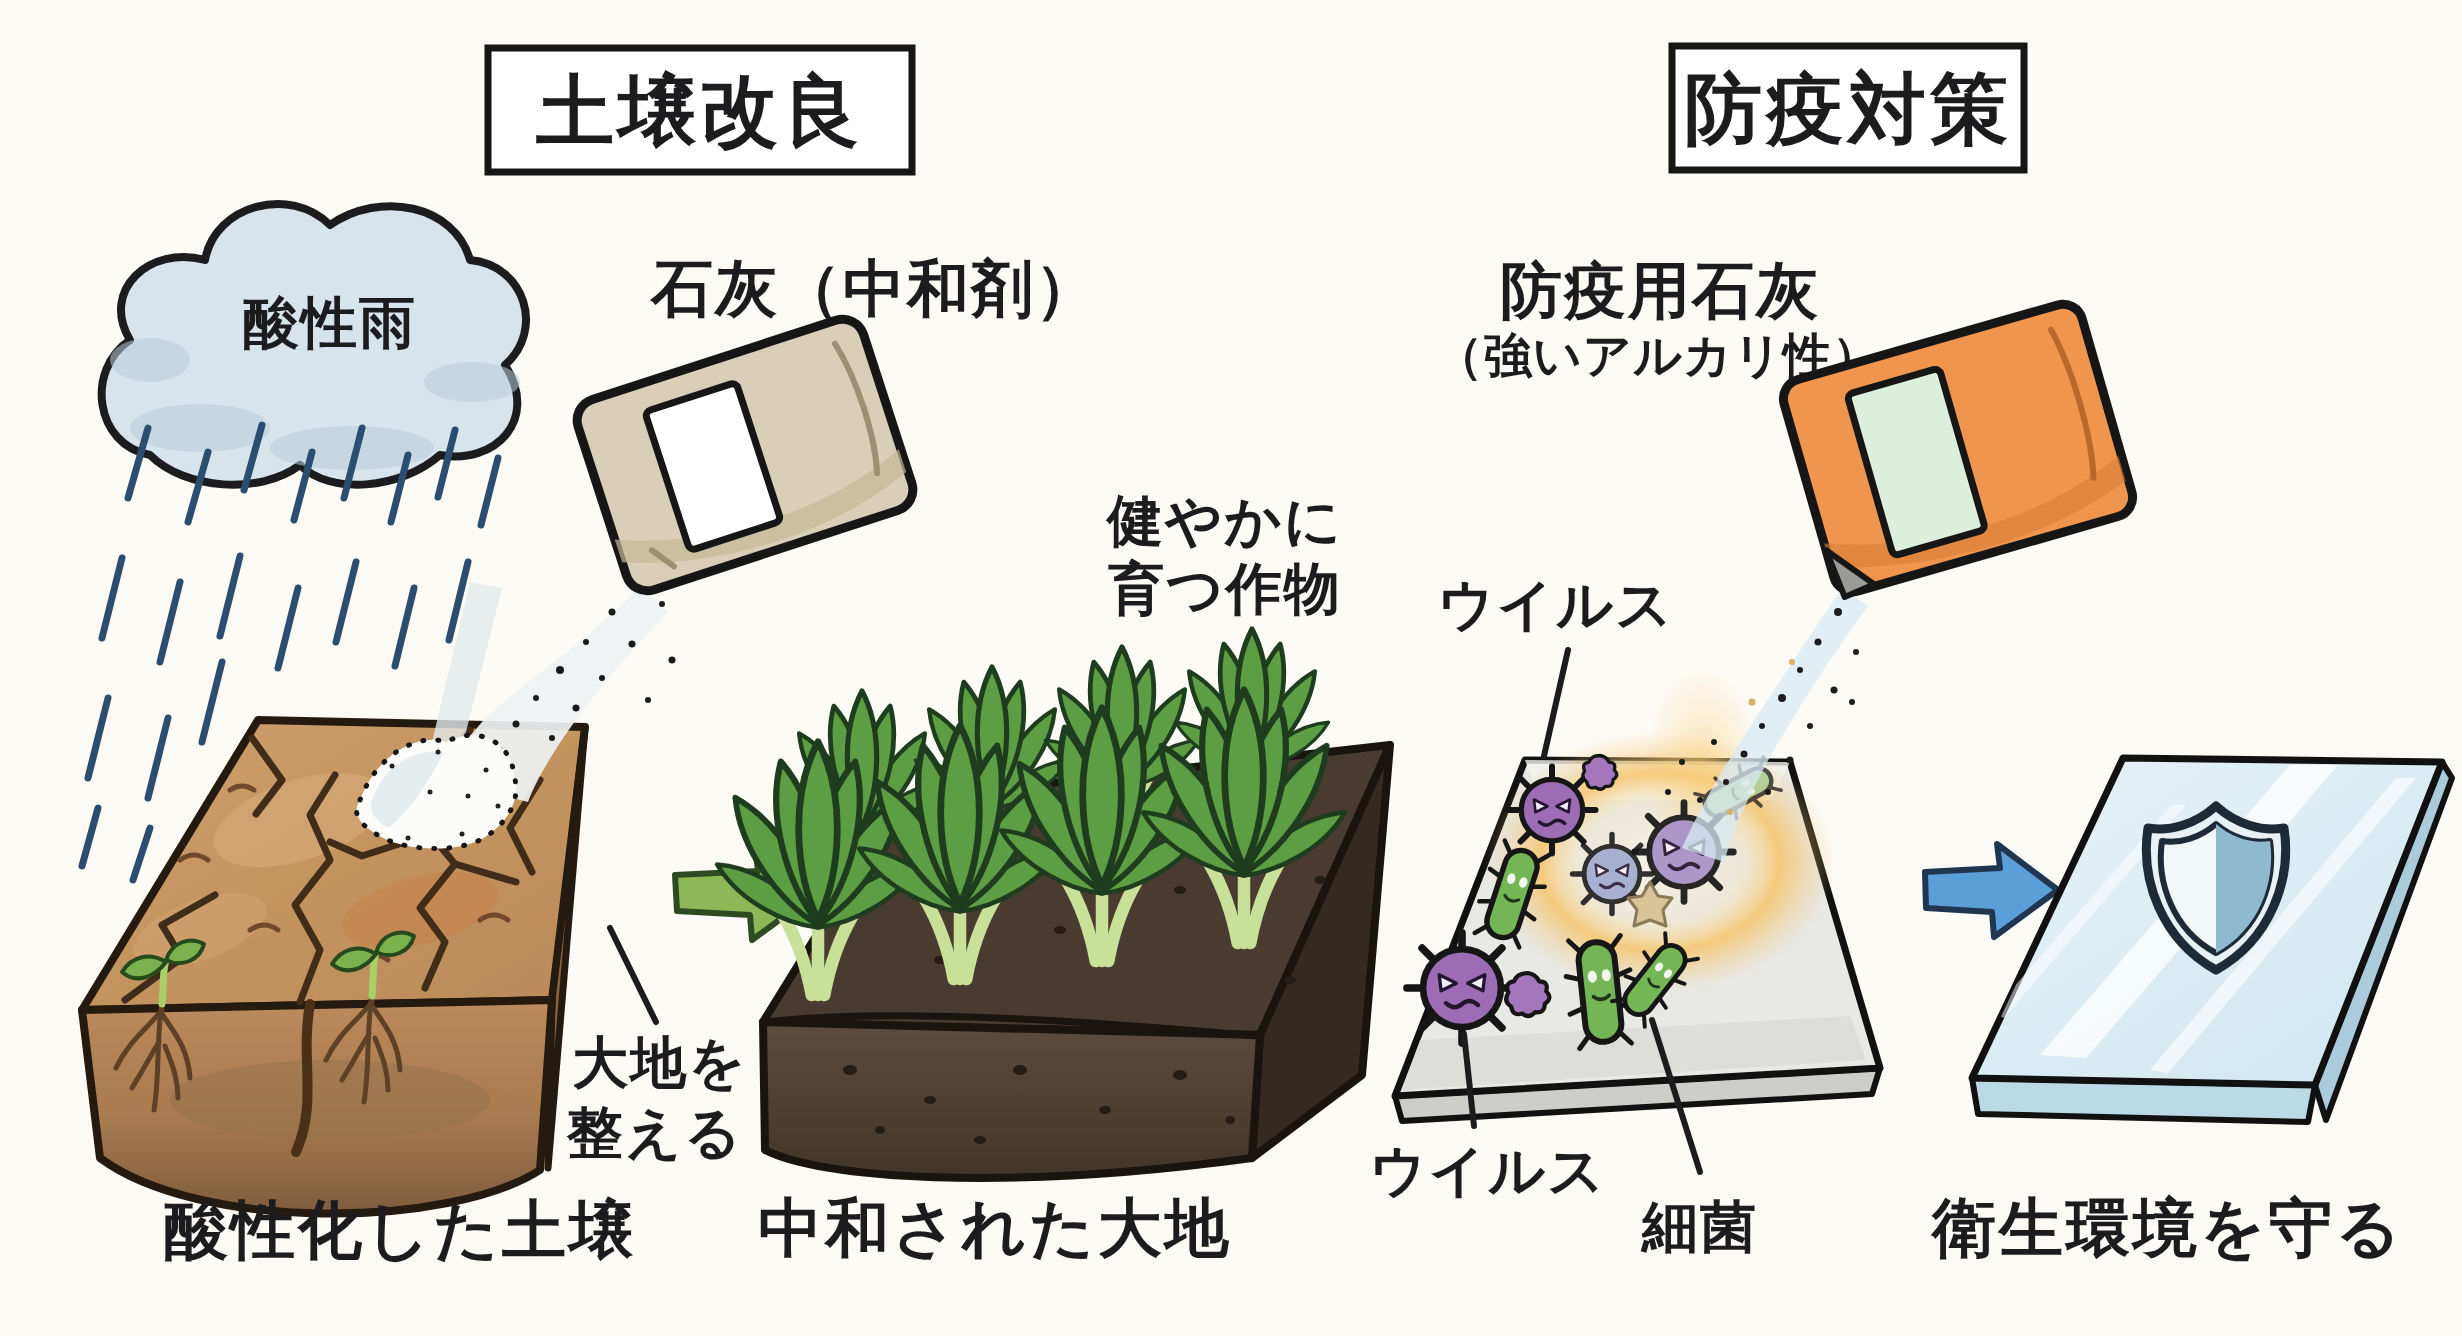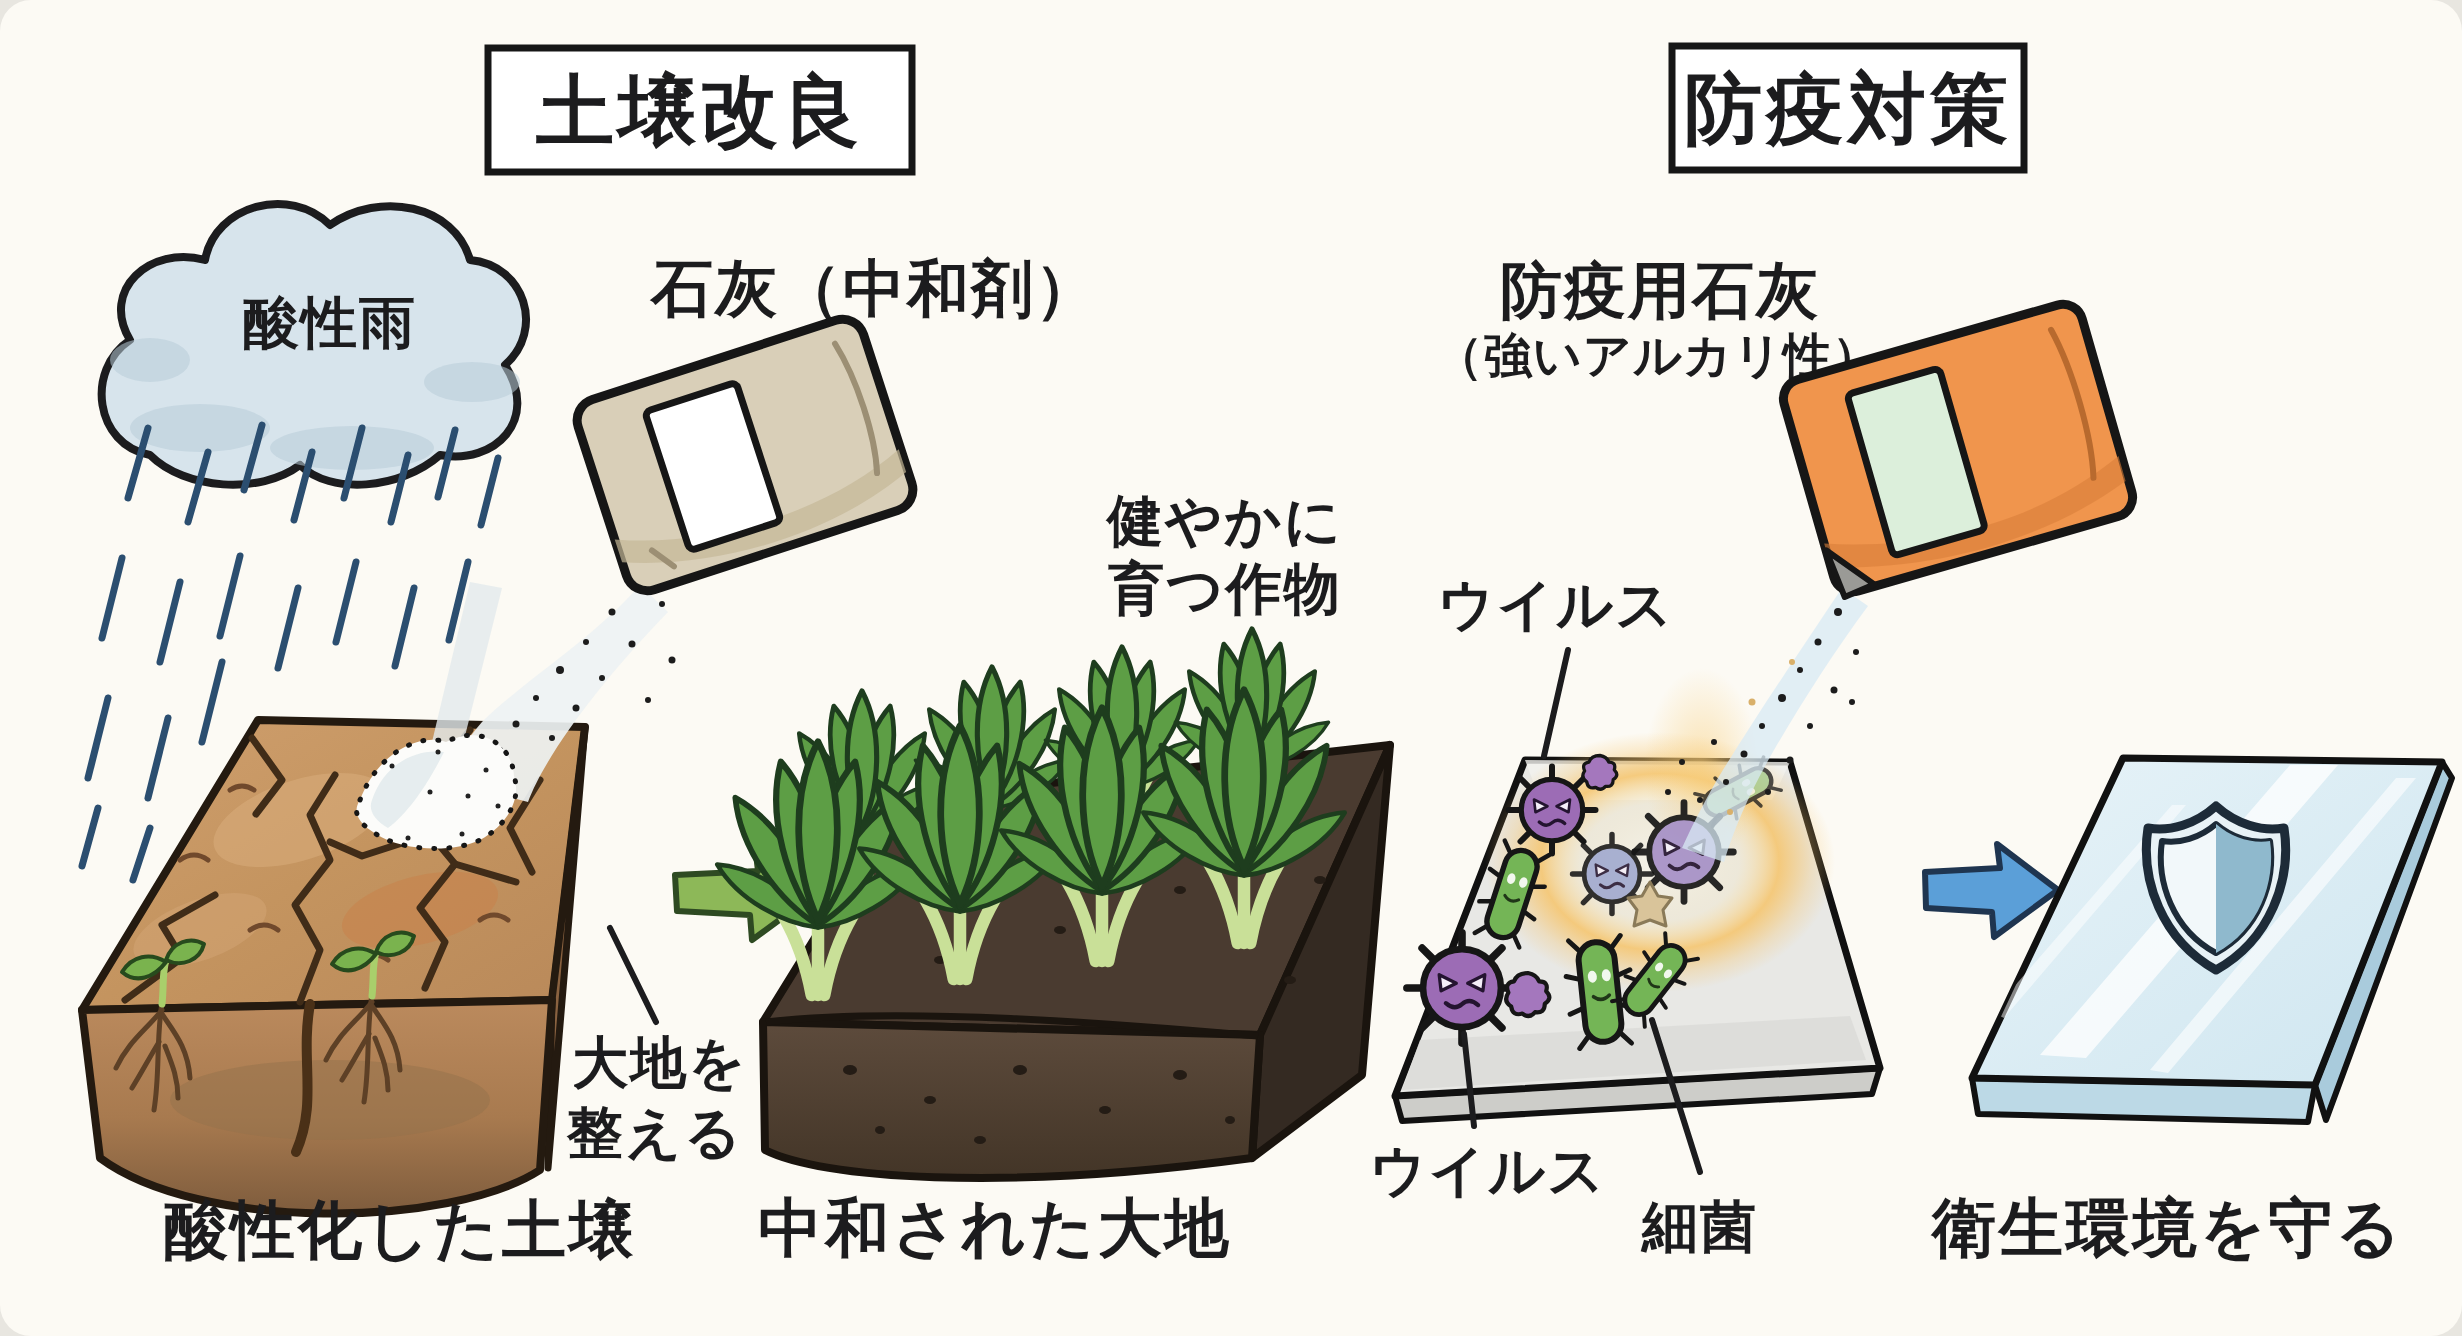--- a/index.html
+++ b/index.html
@@ -1,16 +1,16 @@
 <!DOCTYPE html>
 <html><head>
 <meta charset="utf-8">
 <style>
   html,body{margin:0;padding:0;background:#e8e6e0;}
-  .stage{position:relative;width:2462px;height:1336px;background:#fcfaf4;overflow:hidden;border-radius:31px;}
+  .stage{position:relative;width:2462px;height:1336px;background:#fcfaf4;overflow:hidden;}
   svg{position:absolute;inset:0;display:block;}
   text{font-family:"DejaVu Sans","Liberation Sans",sans-serif;font-weight:700;fill:#1c1c1e;}
   .title-text{font-size:78px;letter-spacing:4px;}
   .label-lg{font-size:62px;letter-spacing:2px;}
   .label-md{font-size:56px;letter-spacing:2px;}
   .label-sm{font-size:48px;letter-spacing:1px;}
   .caption{font-size:64px;letter-spacing:3px;}
 </style>
 </head>
 <body>

